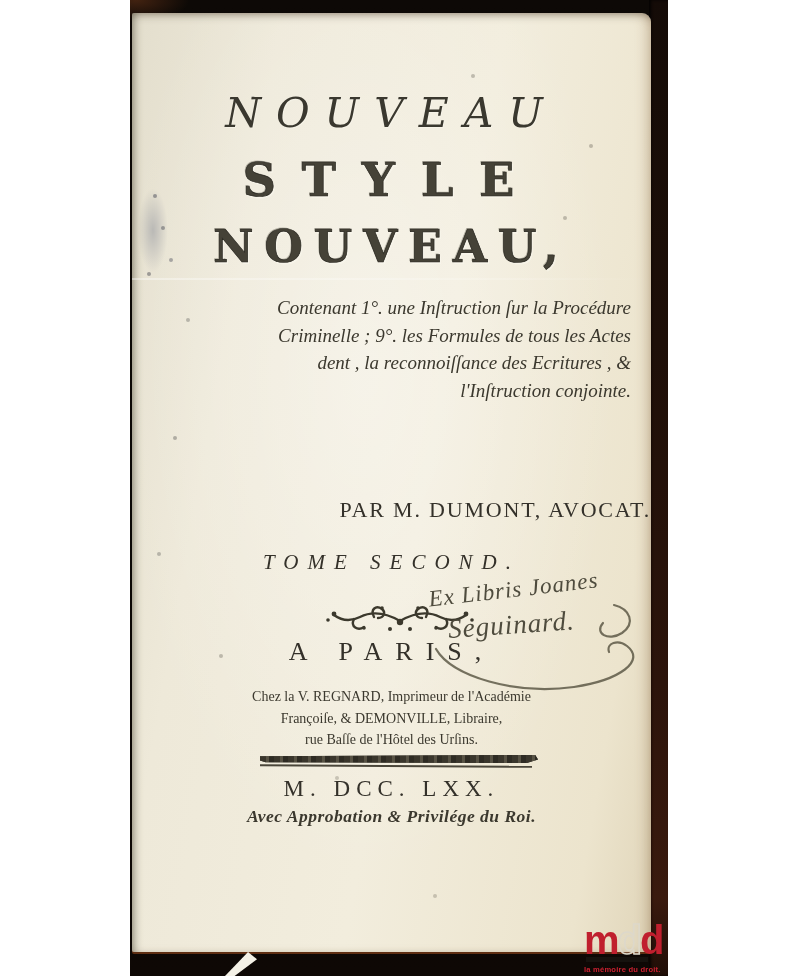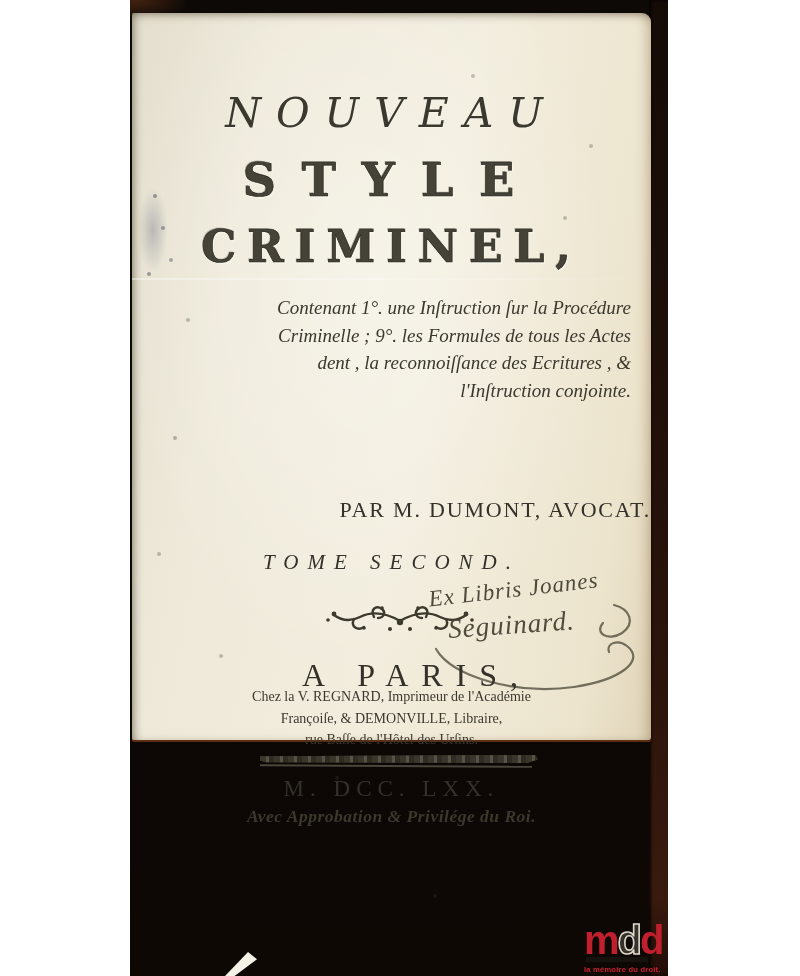--- a/index.html
+++ b/index.html
@@ -16,21 +16,21 @@
   .photo::before{ 
     content:"";position:absolute;left:0;top:0;width:60px;height:22px;
     background:radial-gradient(ellipse at 10% 0%,rgba(110,55,25,.55),transparent 70%);
   }
   .spine-strip{
     position:absolute;right:0;top:0;width:19px;height:100%;
     background:linear-gradient(to bottom,#140b07,#1e0f08 35%,#2c140b 70%,#3a1a0e 92%,#200e07);
     box-shadow:inset 2px 0 3px rgba(0,0,0,.8);
   }
   .page{
-    position:absolute;left:2px;top:13px;width:519px;height:727px;
+    position:absolute;left:2px;top:13px;width:519px;height:939px;
     background:
       radial-gradient(ellipse at 45% 38%,rgba(255,255,255,.38),transparent 62%),
       linear-gradient(100deg,#e3decd,#eee9d9 22%,#f2eddd 55%,#ece4cd 88%,#e0d5b9 100%),
       #ece7d7;
     border-radius:2px 9px 3px 2px;
     box-shadow:
       inset 7px 0 9px -5px rgba(95,90,72,.65),
       inset -9px 0 14px -7px rgba(125,85,45,.4),
       inset 0 8px 10px -7px rgba(70,60,45,.5),
       0 2px 0 rgba(130,62,24,.7);
@@ -81,21 +81,21 @@
     font-style:italic;font-size:19px;line-height:27.6px;
     text-align:right;color:#3b382e;
   }
   .subtitle .para-line{white-space:nowrap;}
   .subtitle .para-line:nth-child(1){margin-left:-17px;}
   .subtitle .para-line:nth-child(2){margin-left:14px;}
   .subtitle .para-line:nth-child(3){margin-left:10px;}
   .subtitle .para-line:nth-child(5){margin-left:2px;}
   .author-line{top:484px;font-size:22px;letter-spacing:1.8px;color:#34312a;text-align:right;}
   .tome-line{top:537px;font-style:italic;font-size:21px;letter-spacing:9px;color:#34312a;}
-  .paris-line{top:644px;font-size:32px;letter-spacing:13px;color:#34312a;padding-left:25px;}
+  .paris-line{top:624px;font-size:26px;letter-spacing:13px;color:#34312a;}
   .imprint{top:673px;font-size:14px;line-height:21.5px;color:#3b382e;}
   .date-line{top:763px;font-size:23px;letter-spacing:6px;color:#34312a;}
   .privilege-line{top:793px;font-style:italic;font-weight:bold;font-size:17.5px;letter-spacing:.5px;color:#3b382e;}
   
   .rule{position:absolute;top:742px;left:128px;width:278px;height:13px;}
   .rule .bar{
     width:100%;height:8px;
     background:
       repeating-linear-gradient(90deg,#3a362c 0 6px,#575244 6px 9px,#2e2b23 9px 14px),
       #3a362c;
@@ -142,21 +142,21 @@
 <div class="photo">
   <div class="spine-strip"></div>
 
   <div class="page">
     <div class="crease"></div>
     <div class="smudge"></div>
     <div class="specks"></div>
 
     <div class="tblock title-1">NOUVEAU</div>
     <div class="tblock title-2">STYLE</div>
-    <div class="tblock title-3">CRIMINEL,</div>
+    <div class="tblock title-3">NOUVEAU,</div>
 
     <div class="subtitle">
       <div class="para-line">Contenant 1°. une Inſtruction ſur la Procédure</div>
       <div class="para-line">Criminelle ; 9°. les Formules de tous les Actes</div>
       <div class="para-line">dent , la reconnoiſſance des Ecritures , &amp;</div>
       <div class="para-line">l'Inſtruction conjointe.</div>
     </div>
 
     <div class="tblock author-line">PAR M. DUMONT, AVOCAT.</div>
     <div class="tblock tome-line">TOME SECOND.</div>

